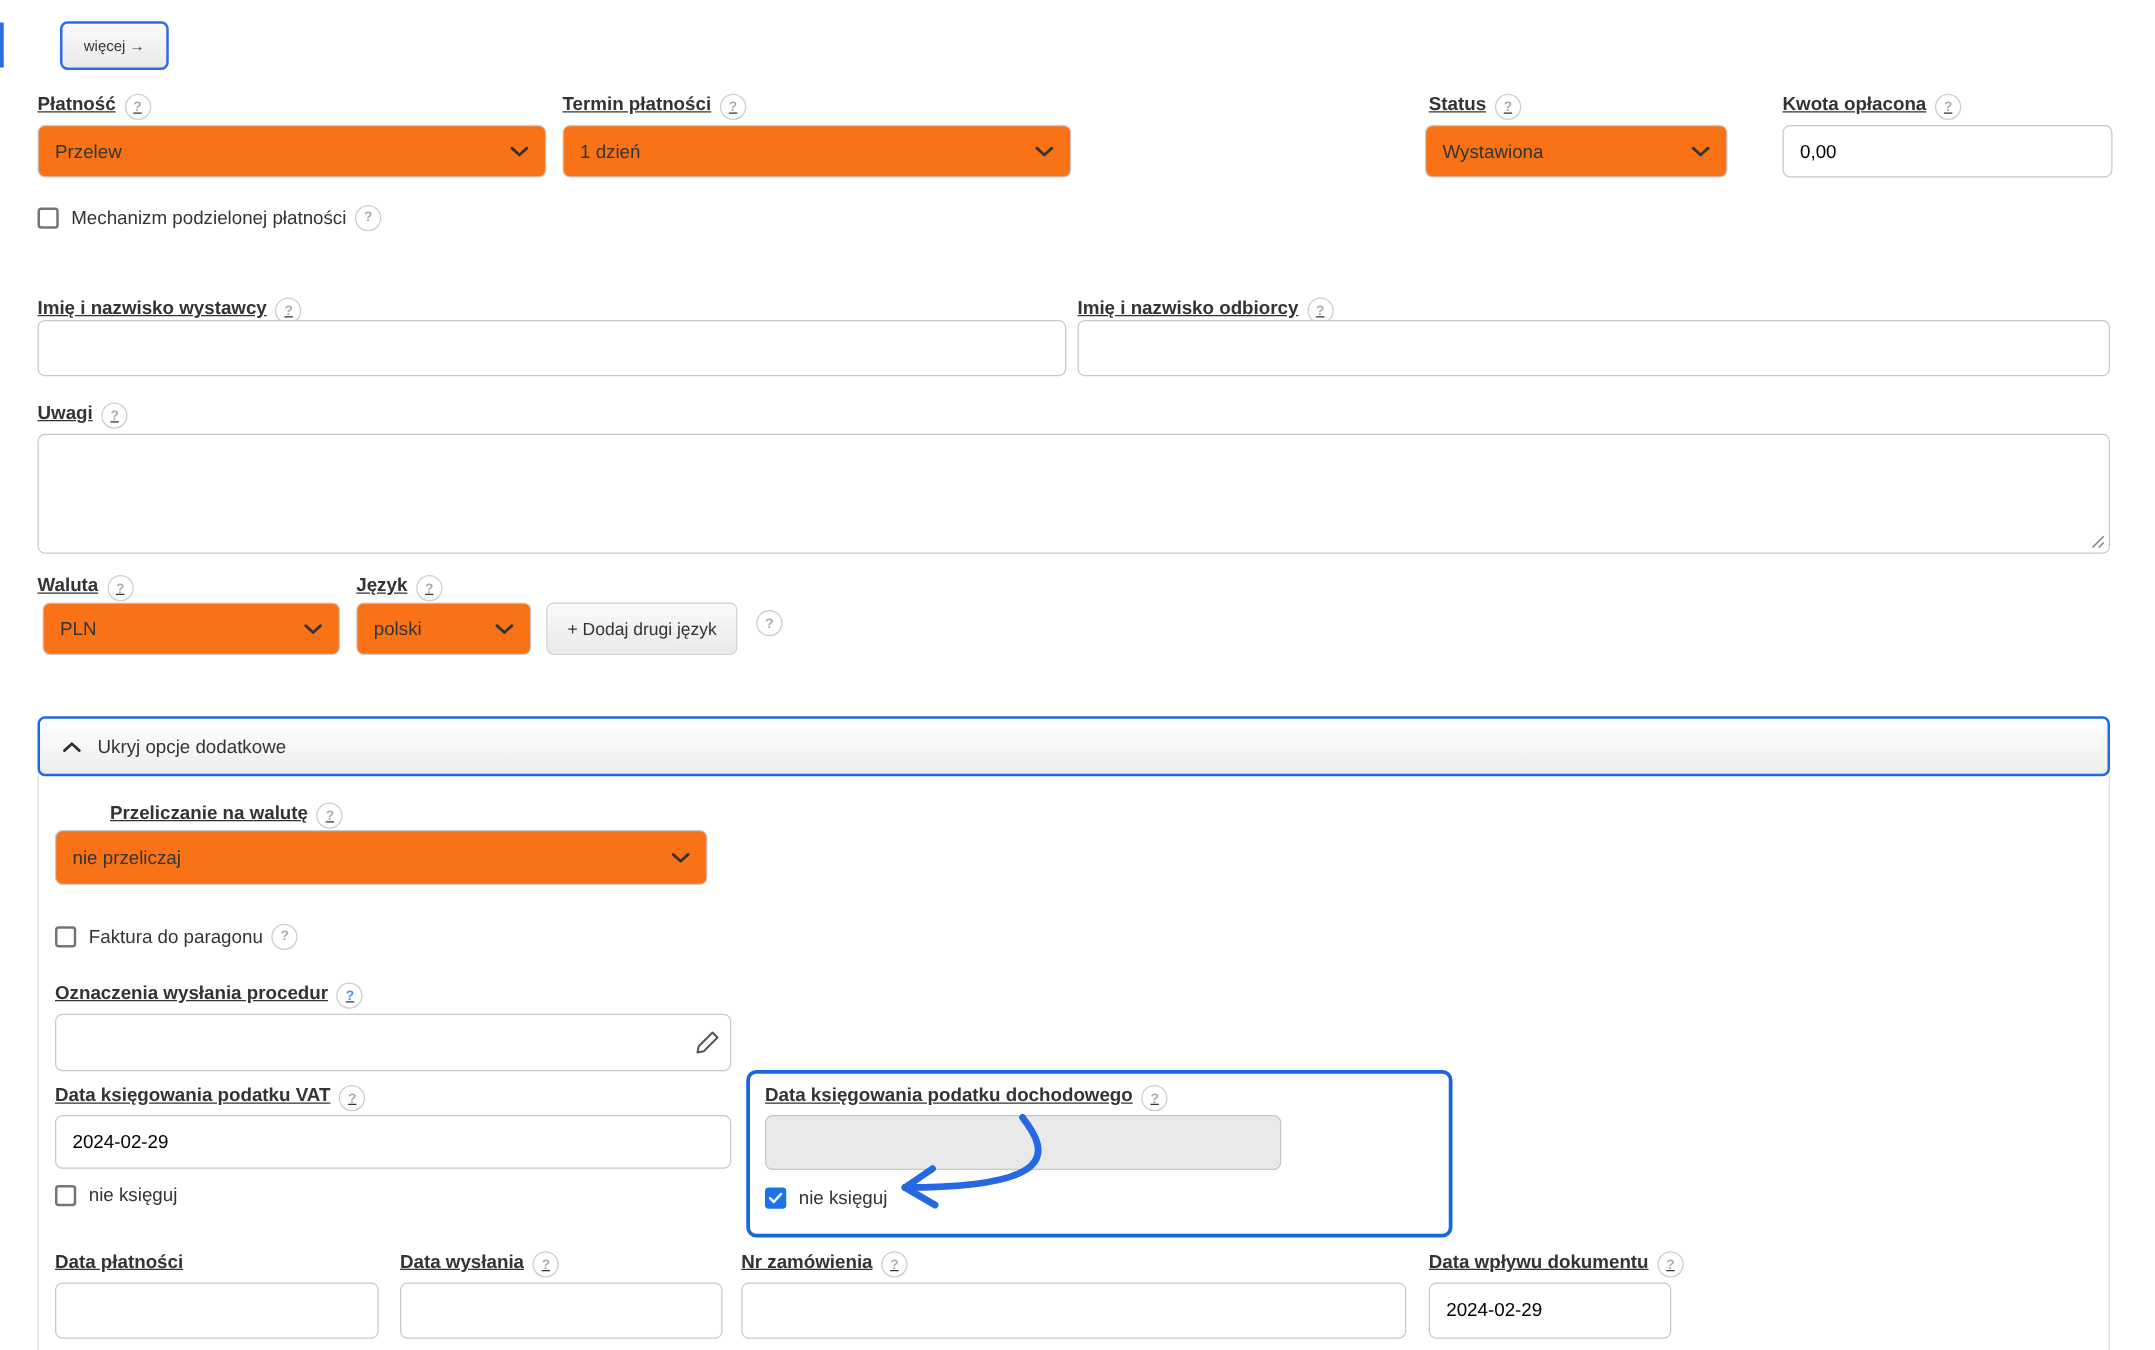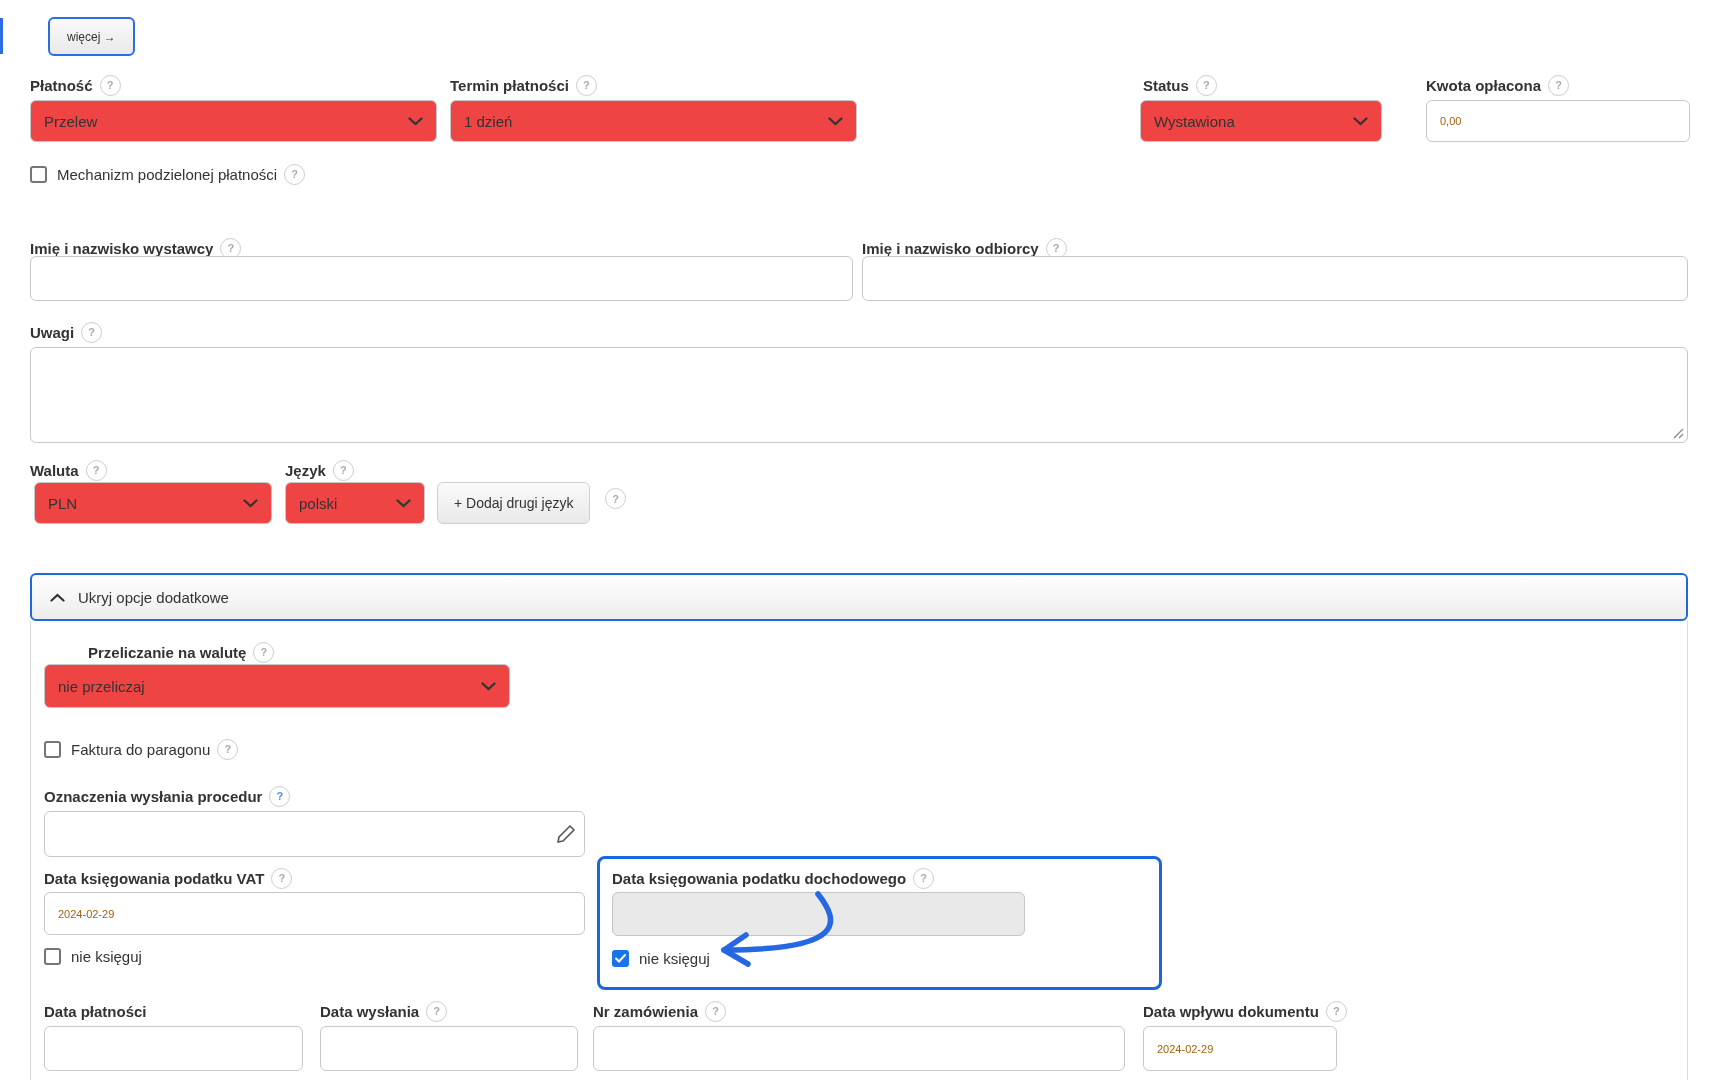--- a/index.html
+++ b/index.html
@@ -1,29 +1,29 @@
 <!DOCTYPE html>
 <html><head>
 <meta charset="utf-8">
 <style>
   html,body{margin:0;padding:0;background:#fff;}
   #page{position:relative;width:1724px;height:1080px;background:#ffffff;overflow:hidden;
         font-family:"Liberation Sans",sans-serif;color:#333;}
-  .lbl{position:absolute;display:flex;align-items:center;gap:7px;height:20px;
-       font-size:15px;font-weight:bold;color:#333;white-space:nowrap;}
+  .lbl{position:absolute;display:flex;gap:7px;height:20px;
+       font-size:15px;font-weight:bold;color:#333;white-space:nowrap;text-decoration:underline;}
   .help{width:19px;height:19px;border:1px solid #ccc;border-radius:50%;background:#fff;
         color:#aaa;font-size:11px;font-weight:bold;display:inline-flex;
         align-items:center;justify-content:center;flex:0 0 auto;}
   .help.blue{color:#4d8df0;}
   .fieldbox{position:absolute;box-sizing:border-box;border:1px solid #c8c8c8;border-radius:6px;
-        background:#ef4444;display:flex;align-items:center;justify-content:space-between;
+        background:#f97316;display:flex;align-items:center;justify-content:space-between;
         padding:0 13px;font-size:15px;color:#333;}
   .chev{flex:0 0 auto;}
   input.txt{position:absolute;box-sizing:border-box;border:1px solid #c8c8c8;border-radius:6px;
-        background:#fff;font-family:"Liberation Sans",sans-serif;font-size:11px;color:#a16207;
+        background:#fff;font-family:"Liberation Sans",sans-serif;font-size:15px;color:#000000;
         padding:0 13px;outline:none;}
   input.txt:disabled{background:#e9e9e9;border-color:#c6c6c6;}
   textarea.txt{position:absolute;box-sizing:border-box;border:1px solid #c8c8c8;border-radius:6px;
         background:#fff;font-family:"Liberation Sans",sans-serif;font-size:15px;color:#333;
         padding:8px 13px;outline:none;resize:none;}
   .btn{position:absolute;box-sizing:border-box;display:flex;align-items:center;justify-content:center;
         border:1px solid #cfcfcf;border-radius:6px;background:linear-gradient(#fafafa,#e9e9e9);
         font-size:14px;color:#333;cursor:pointer;white-space:nowrap;}
   .btn.focus{border:2px solid #2b6ce2;font-size:12px;}
   .cb{position:absolute;width:17px;height:17px;box-sizing:border-box;border:2px solid #757575;
@@ -139,21 +139,21 @@
       </svg>
     <span>Ukryj opcje dodatkowe</span>
   </div>
   <div class="vline" style="left:30px;top:621px;height:459px;"></div>
   <div class="vline" style="left:1687px;top:621px;height:459px;"></div>
 
   <div class="lbl" style="left:44px;top:642px;margin-left:44px;">
     <span>Przeliczanie na walutę</span>
     <span class="help">?</span>
   </div>
-  <div class="fieldbox" style="left:44px;top:664px;width:466px;height:44px;">
+  <div class="fieldbox" style="left:44px;top:664px;width:522px;height:44px;">
     <span>nie przeliczaj</span>
     <svg class="chev" width="15" height="9">
       <path d="M1.5 1.5 L7.5 7 L13.5 1.5" stroke="#333" stroke-width="2.2" fill="none" stroke-linecap="round"></path>
       </svg>
   </div>
 
   <div class="cb" style="left:44px;top:741px;"></div>
   <div class="cblabel" style="left:71px;top:739px;">
     <span>Faktura do paragonu</span>
     <span class="help">?</span>

